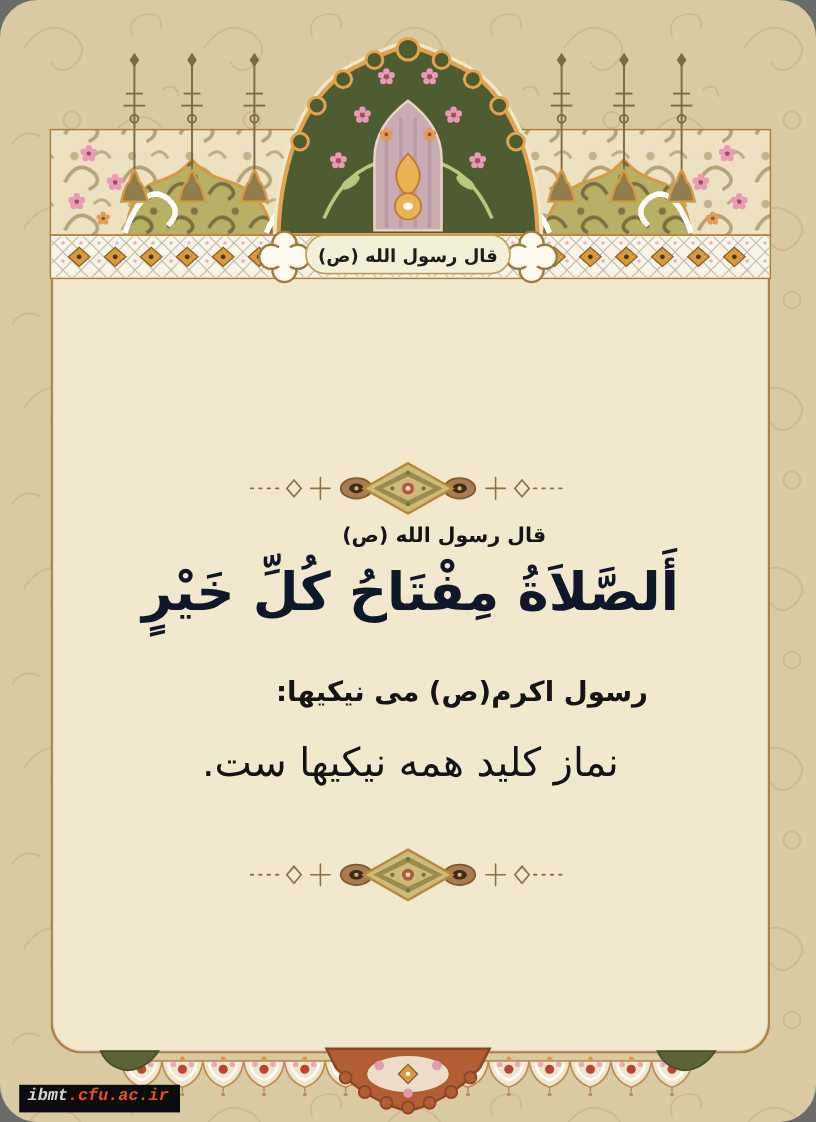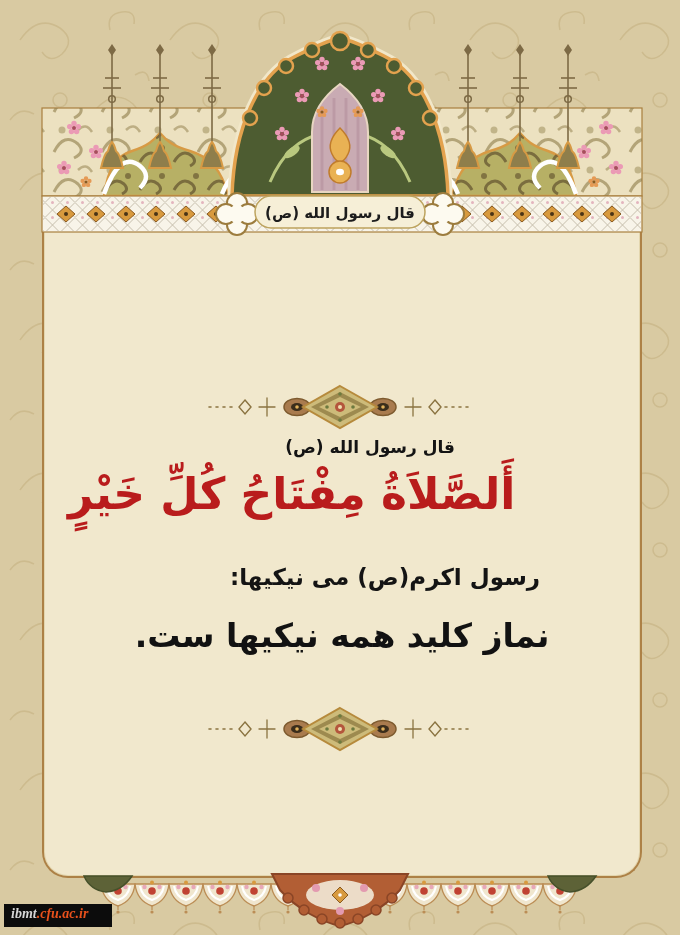--- a/index.html
+++ b/index.html
@@ -1,38 +1,38 @@
 <!DOCTYPE html>
 <html><head>
 <meta charset="utf-8">
 <style>
   html,body{margin:0;padding:0;}
   body{background:#6b6b6b;font-family:"DejaVu Sans",sans-serif;}
-  .page{position:relative;width:680px;height:935px;background:#d9caa2;overflow:hidden;margin:0 auto;}
+  .page{position:relative;width:680px;height:935px;background:#d9caa2;overflow:hidden;margin:0 auto;border-radius:31px;}
   .bgpat{position:absolute;left:0;top:0;z-index:0;}
   .panel{position:absolute;left:42px;top:226px;width:600px;height:652px;box-sizing:border-box;
          background:#f1e8cd;border:2px solid #ad8146;border-top:none;
          border-radius:0 0 26px 26px;box-shadow:inset 0 0 0 1px #e3d6ae;z-index:1;}
   .header-svg{position:absolute;left:0;top:0;z-index:2;}
   .footer-svg{position:absolute;left:0;top:866px;z-index:2;}
   .cartouche-text{position:absolute;left:255px;top:197px;width:170px;height:31px;z-index:3;
     display:flex;align-items:center;justify-content:center;direction:rtl;
     font-size:15px;font-weight:bold;color:#1c1c1c;}
   .divider{position:absolute;left:205px;z-index:3;}
   .div-top{top:384px;} .div-bottom{top:706px;}
   .attr-line{position:absolute;top:437px;right:225px;z-index:3;direction:rtl;
     font-size:17px;font-weight:bold;color:#141414;white-space:nowrap;}
   .hadith{position:absolute;top:448px;left:42px;width:600px;z-index:3;direction:rtl;
-    text-align:left;font-size:44px;font-weight:bold;color:#b91c1c;line-height:2.1;white-space:nowrap;margin-left:26px;}
+    text-align:center;font-size:44px;font-weight:bold;color:#0f172a;line-height:2.1;white-space:nowrap;}
   .intro{position:absolute;top:564px;right:140px;z-index:3;direction:rtl;
     font-size:23px;font-weight:bold;color:#141414;white-space:nowrap;}
   .trans{position:absolute;top:616px;left:42px;width:600px;z-index:3;direction:rtl;
-    text-align:center;font-size:33px;font-weight:bold;color:#121212;white-space:nowrap;}
-  .watermark{position:absolute;left:4px;top:904px;z-index:4;background:#0c0c0c;
-    padding:2px 24px 4px 7px;font-family:Liberation Serif, serif;font-style:italic;
+    text-align:center;font-size:33px;font-weight:normal;color:#121212;white-space:nowrap;}
+  .watermark{position:absolute;left:16px;top:904px;z-index:4;background:#0c0c0c;
+    padding:2px 9px 4px 7px;font-family:Liberation Mono, monospace;font-style:italic;
     font-weight:bold;font-size:14px;line-height:1.2;white-space:nowrap;}
   .wm-prefix{color:#d6d6d6;} .wm-suffix{color:#e8511c;}
 </style>
 </head>
 <body>
 
 <div class="page">
 
   <svg class="bgpat" width="680" height="935" viewBox="0 0 680 935">
     <defs>

